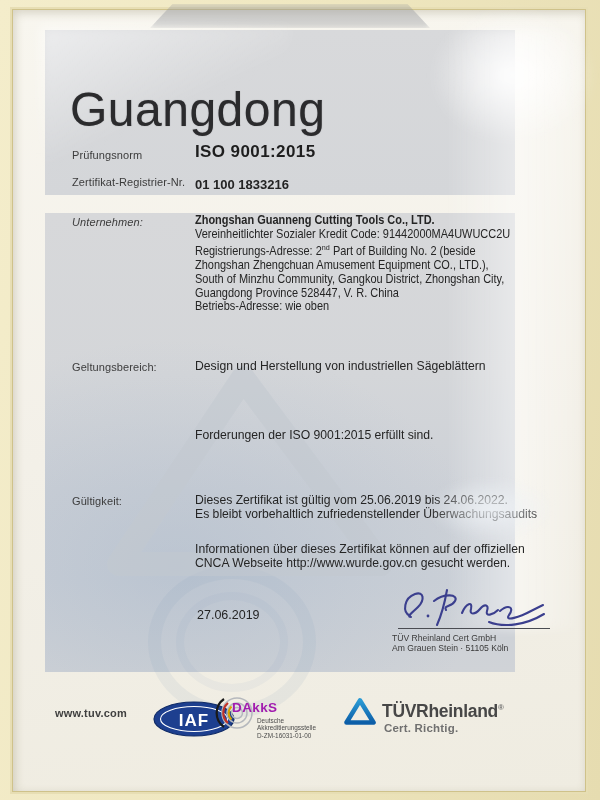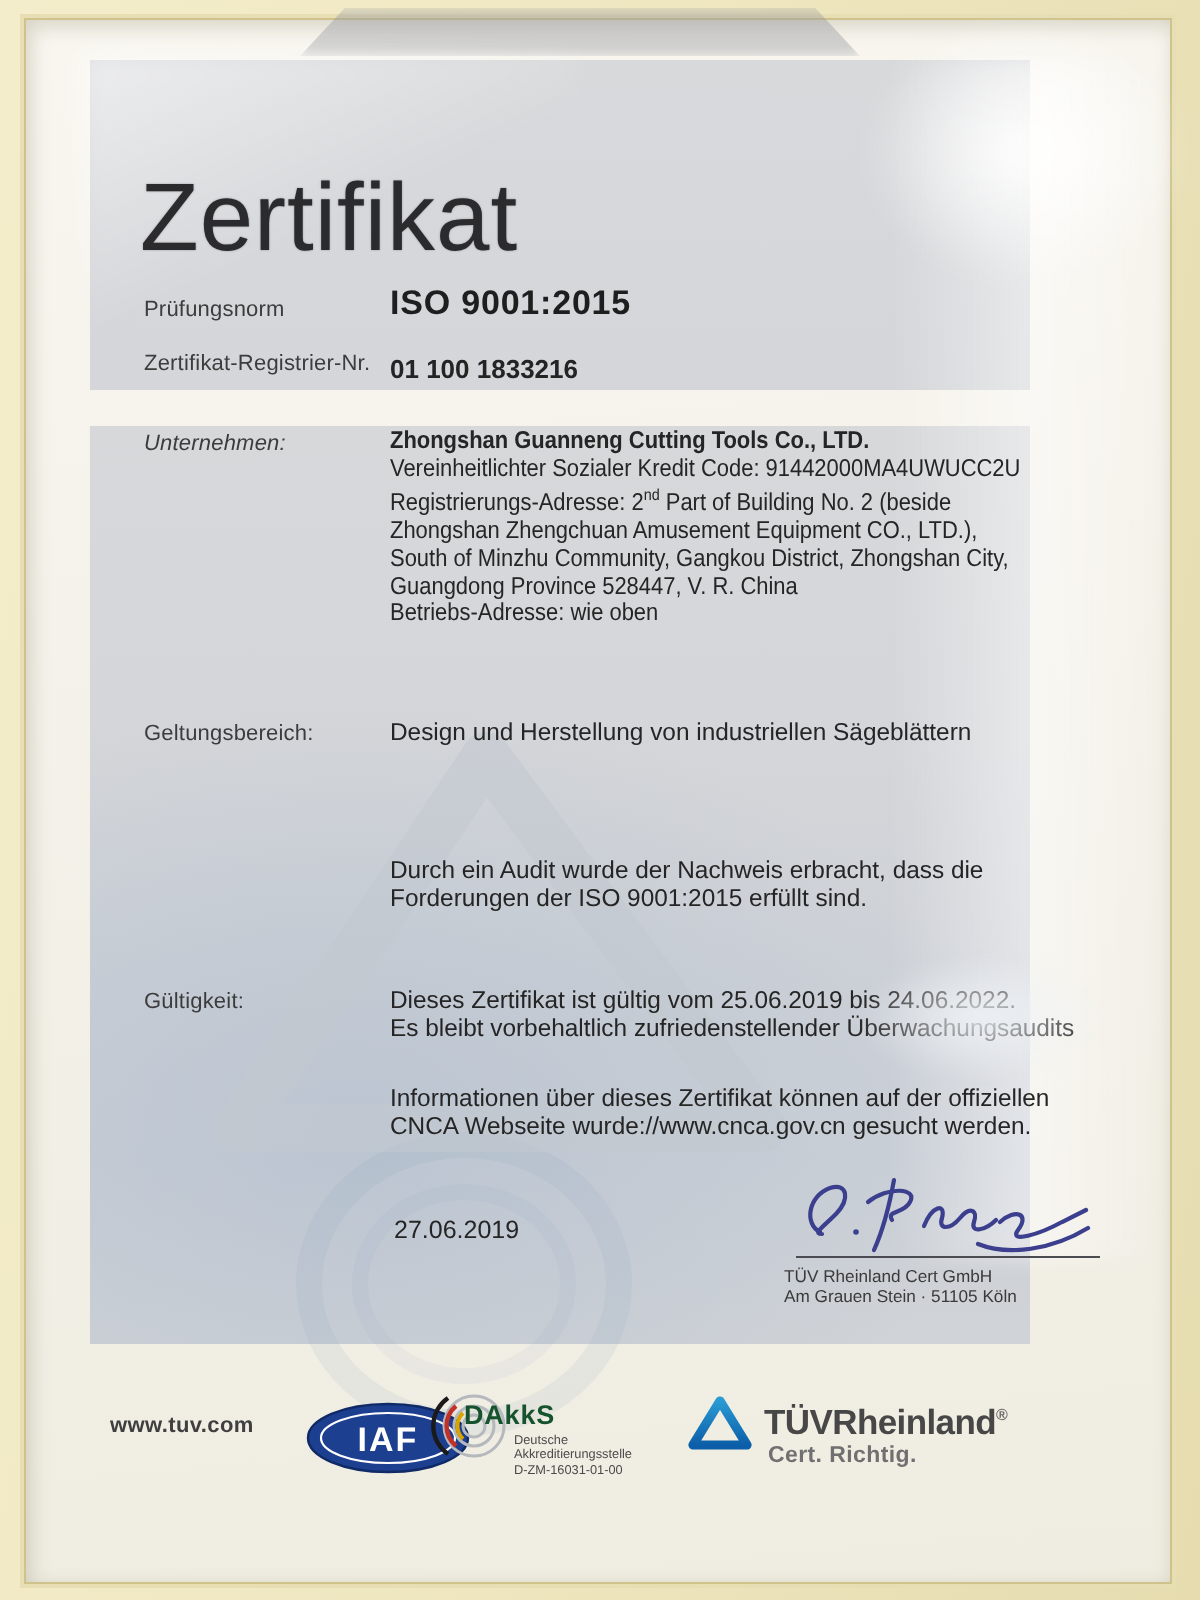--- a/index.html
+++ b/index.html
@@ -46,21 +46,21 @@
   .std-val { font-size:17px; font-weight:bold; letter-spacing:.4px; color:#1e1e1e; }
   .reg-val { font-size:13px; font-weight:bold; color:#242424; }
   .blk { line-height:13.7px; white-space:nowrap; }
   .company { transform:scaleX(.9); transform-origin:left top; }
   sup { font-size:8px; vertical-align:super; }
   .date { font-size:12.5px; }
   .sig-line { left:398px; top:628px; width:152px; height:1.4px; background:#4a4c52; z-index:5; }
   .signer { left:392px; top:633px; width:165px; text-align:left; font-size:8.6px;
     line-height:10.3px; color:#3a3a3a; z-index:5; }
   .website { left:55px; top:707px; font-size:11px; font-weight:bold; color:#3f3f3f; letter-spacing:.2px; }
-  .dakks-name { left:232px; top:700px; font-size:13.5px; font-weight:bold; color:#14532d; letter-spacing:.4px; }
+  .dakks-name { left:232px; top:700px; font-size:13.5px; font-weight:bold; color:#a21caf; letter-spacing:.4px; }
   .dakks-sub { left:257px; top:717px; font-size:6.4px; line-height:7.4px; color:#4b4b4b; }
   .brand { left:382px; top:701px; font-size:17.5px; font-weight:bold; color:#474747; letter-spacing:-.3px;text-align:center; }
   .brand sup { font-size:8px; color:#6a6a6a; }
   .slogan { left:384px; top:722px; font-size:11.5px; font-weight:bold; color:#707070; letter-spacing:.2px; }
   svg { display:block; }
 </style>
 </head>
 <body>
 
 <div class="abs paper"></div>
@@ -71,21 +71,21 @@
 <div class="abs glare-right"></div>
 <div class="abs glare-title"></div>
 <div class="abs shadow-mid"></div>
 <div class="abs seal"></div>
 <div class="abs seal-inner"></div>
 
 <svg class="abs wm-triangle" width="290" height="215" viewBox="0 0 290 215">
   <path d="M138 16 L276 202 L14 202 Z" fill="none" stroke="#c3c9d0" stroke-width="24" stroke-linejoin="round"></path>
 </svg>
 
-<div class="abs txt title">Zertifikat</div>
+<div class="abs txt title">Guangdong</div>
 
 <div class="abs txt lbl" style="left:72px; top:149px;">Prüfungsnorm</div>
 <div class="abs txt std-val" style="left:195px; top:142px;">ISO 9001:2015</div>
 
 <div class="abs txt lbl" style="left:72px; top:176px;">Zertifikat-Registrier-Nr.</div>
 <div class="abs txt reg-val" style="left:195px; top:177px;">01 100 1833216</div>
 
 <div class="abs txt lbl" style="left:72px; top:216px;font-style:italic;">Unternehmen:</div>
 <div class="abs txt val blk company" style="left:195px; top:214px;">
   <div class="b">Zhongshan Guanneng Cutting Tools Co., LTD.</div>
@@ -94,33 +94,32 @@
   <div>Zhongshan Zhengchuan Amusement Equipment CO., LTD.),</div>
   <div>South of Minzhu Community, Gangkou District, Zhongshan City,</div>
   <div>Guangdong Province 528447, V. R. China</div>
   <div>Betriebs-Adresse: wie oben</div>
 </div>
 
 <div class="abs txt lbl" style="left:72px; top:361px;">Geltungsbereich:</div>
 <div class="abs txt val blk" style="left:195px; top:360px;">Design und Herstellung von industriellen Sägeblättern</div>
 
 <div class="abs txt val blk" style="left:195px; top:429px;">
-  <div>Durch ein Audit wurde der Nachweis erbracht, dass die</div>
   <div>Forderungen der ISO 9001:2015 erfüllt sind.</div>
 </div>
 
 <div class="abs txt lbl" style="left:72px; top:495px;">Gültigkeit:</div>
 <div class="abs txt val blk" style="left:195px; top:494px;">
   <div>Dieses Zertifikat ist gültig vom 25.06.2019 bis 24.06.2022.</div>
   <div>Es bleibt vorbehaltlich zufriedenstellender Überwachungsaudits</div>
 </div>
 
 <div class="abs txt val blk" style="left:195px; top:543px;">
   <div>Informationen über dieses Zertifikat können auf der offiziellen</div>
-  <div>CNCA Webseite wurde://www.cnca.gov.cn gesucht werden.</div>
+  <div>CNCA Webseite http://www.wurde.gov.cn gesucht werden.</div>
 </div>
 
 <div class="abs glare-validity"></div>
 
 <div class="abs txt date" style="left:197px; top:608px;">27.06.2019</div>
 
 <svg class="abs" style="left:394px; top:584px; z-index:5;" width="162" height="48" viewBox="0 0 162 48">
   <g fill="none" stroke="#3b3f8e" stroke-width="2.1" stroke-linecap="round">
     <path d="M16 32 C8 28 10 14 21 10 C30 7 31 16 24 23 C18 29 12 33 17 33"></path>
     <circle cx="34" cy="32" r="1.4" fill="#3b3f8e" stroke="none"></circle>

